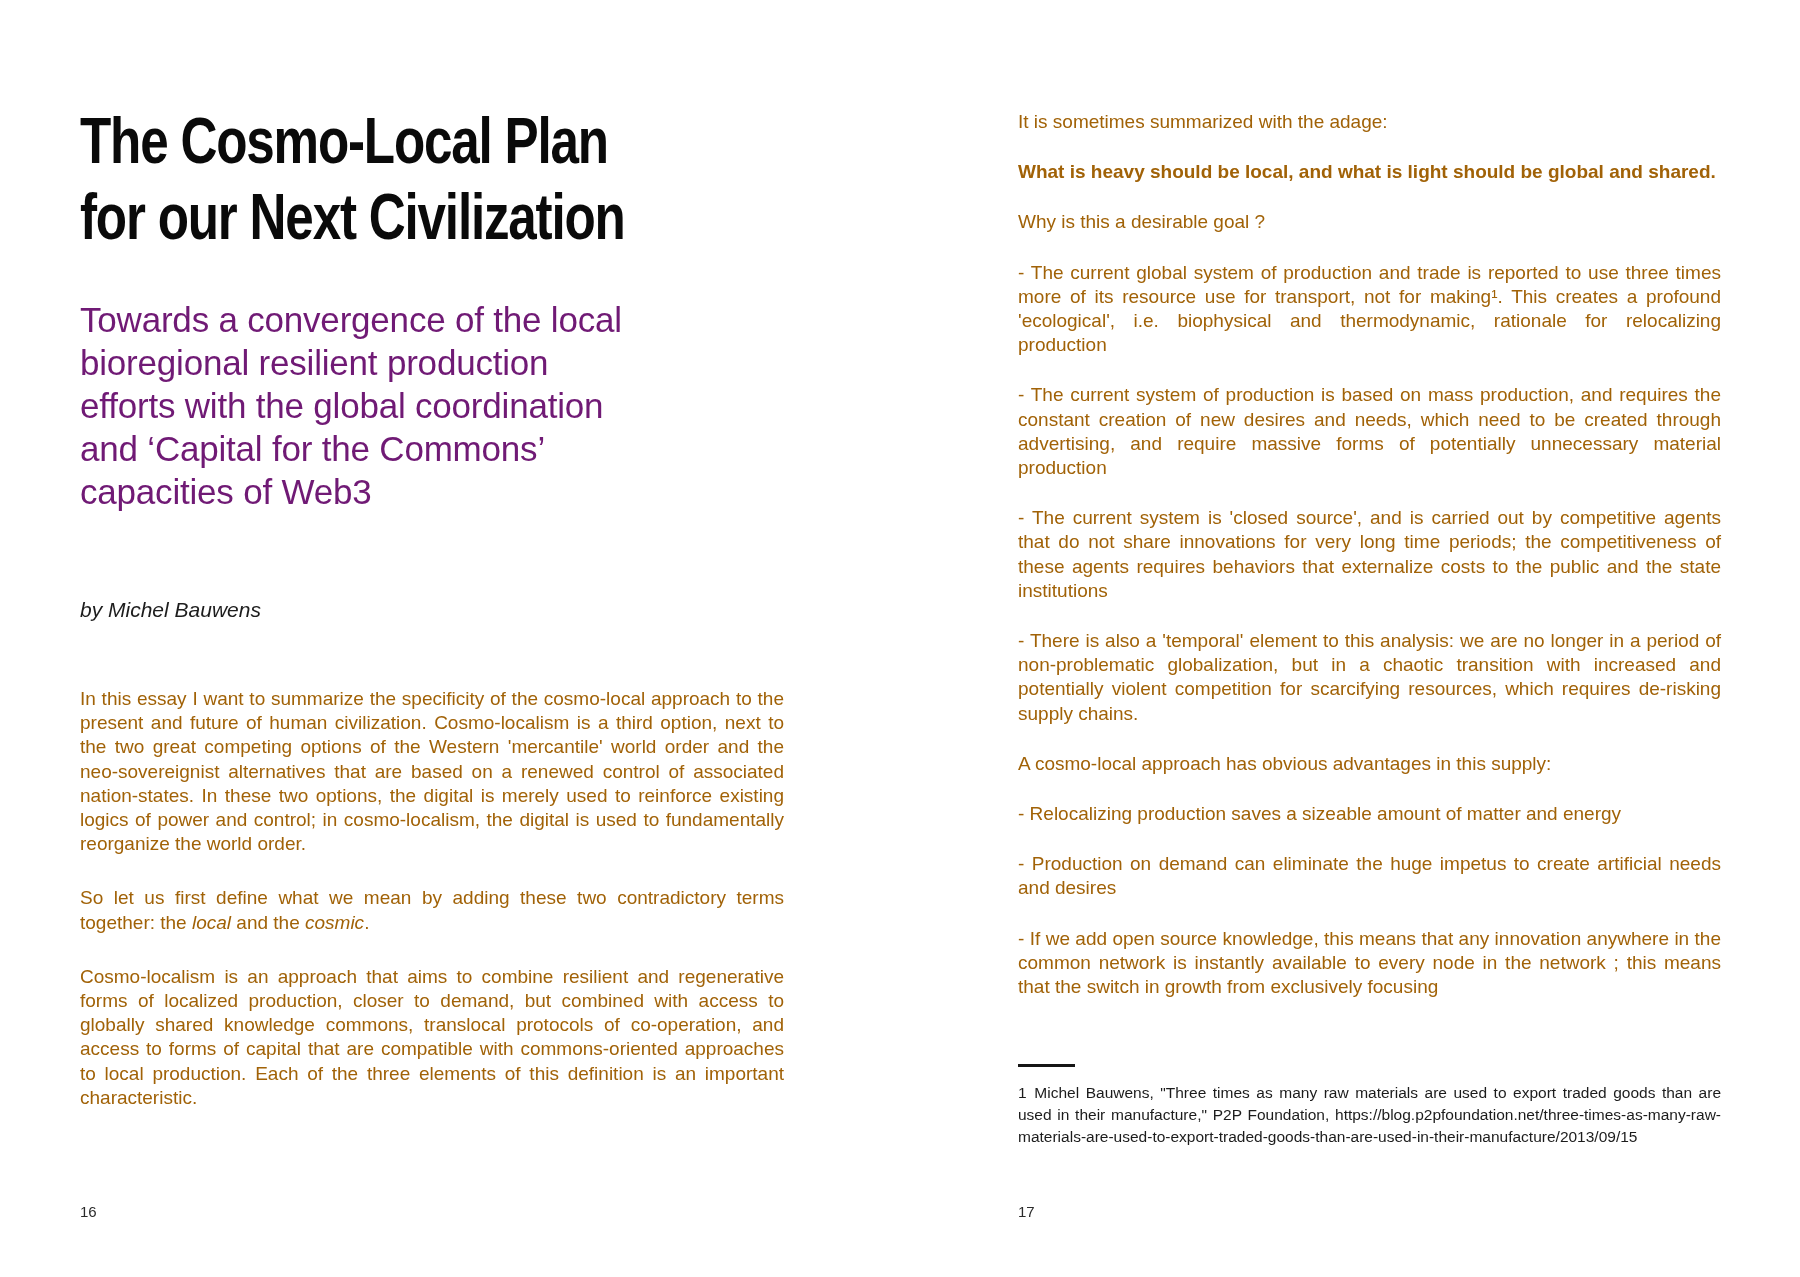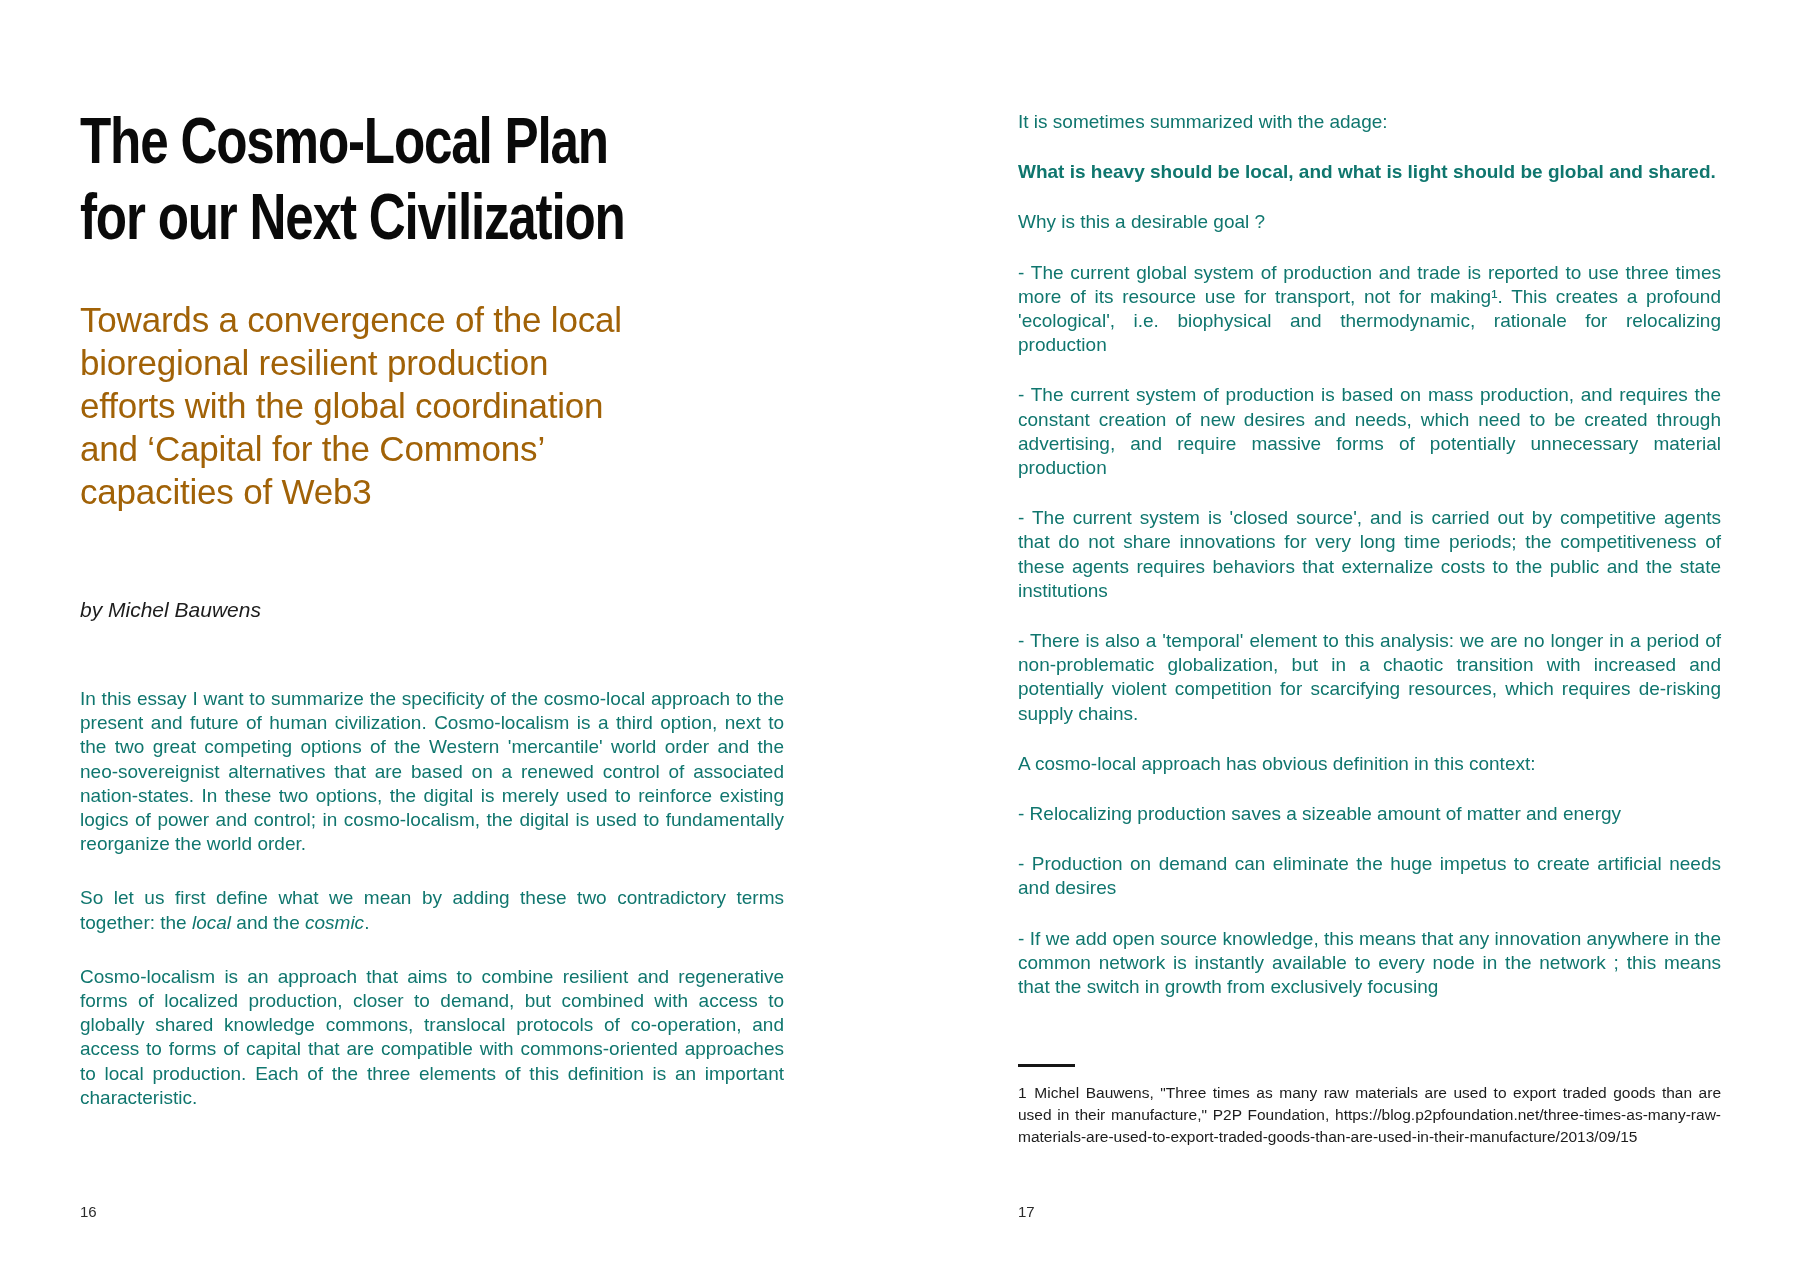--- a/index.html
+++ b/index.html
@@ -32,38 +32,38 @@
     width: 125%;
     transform: scaleX(0.80);
     transform-origin: 0 0;
   }
   .subtitle {
     margin-top: 43px;
     font-size: 35px;
     line-height: 43px;
     font-weight: 400;
     letter-spacing: -0.2px;
-    color: #a16207;
+    color: #701a75;
     white-space: pre-line;
   }
   .byline {
     margin-top: 84px;
     font-size: 21px;
     line-height: 26px;
     font-style: italic;
     color: #1d1d1d;
   }
   .body-left  { margin-top: 64px; }
   .body-right { padding-top: 110px; }
 
   .para {
     font-size: 19px;
     line-height: 24.2px;
     text-align: justify;
-    color: #0f766e;
+    color: #a16207;
   }
   .page.left  .para { margin-bottom: 30px; }
   .page.right .para { margin-bottom: 26px; }
   .para.bold { font-weight: bold; }
   .para em { font-style: italic; }
 
   .footnote {
     position: absolute;
     left: 0;
     top: 1064px;
@@ -116,21 +116,21 @@
 <div class="page right">
   <div class="body-right">
 
   <p class="para">It is sometimes summarized with the adage:</p>
       <p class="para bold">What is heavy should be local, and what is light should be global and shared.</p>
       <p class="para">Why is this a desirable goal ?</p>
       <p class="para">- The current global system of production and trade is reported to use three times more of its resource use for transport, not for making¹. This creates a profound 'ecological', i.e. biophysical and thermodynamic, rationale for relocalizing production</p>
       <p class="para">- The current system of production is based on mass production, and requires the constant creation of new desires and needs, which need to be created through advertising, and require massive forms of potentially unnecessary material production</p>
       <p class="para">- The current system is 'closed source', and is carried out by competitive agents that do not share innovations for very long time periods; the competitiveness of these agents requires behaviors that externalize costs to the public and the state institutions</p>
       <p class="para">- There is also a 'temporal' element to this analysis: we are no longer in a period of non-problematic globalization, but in a chaotic transition with increased and potentially violent competition for scarcifying resources, which requires de-risking supply chains.</p>
-      <p class="para">A cosmo-local approach has obvious definition in this context:</p>
+      <p class="para">A cosmo-local approach has obvious advantages in this supply:</p>
       <p class="para">- Relocalizing production saves a sizeable amount of matter and energy</p>
       <p class="para">- Production on demand can eliminate the huge impetus to create artificial needs and desires</p>
       <p class="para">- If we add open source knowledge, this means that any innovation anywhere in the common network is instantly available to every node in the network ; this means that the switch in growth from exclusively focusing</p>
     </div>
   <div class="footnote">
     <div class="fn-rule"></div>
     <p class="fn-text">1 Michel Bauwens, "Three times as many raw materials are used to export traded goods than are used in their manufacture," P2P Foundation, https://blog.p2pfoundation.net/three-times-as-many-raw-materials-are-used-to-export-traded-goods-than-are-used-in-their-manufacture/2013/09/15</p>
   </div>
 </div>
 

